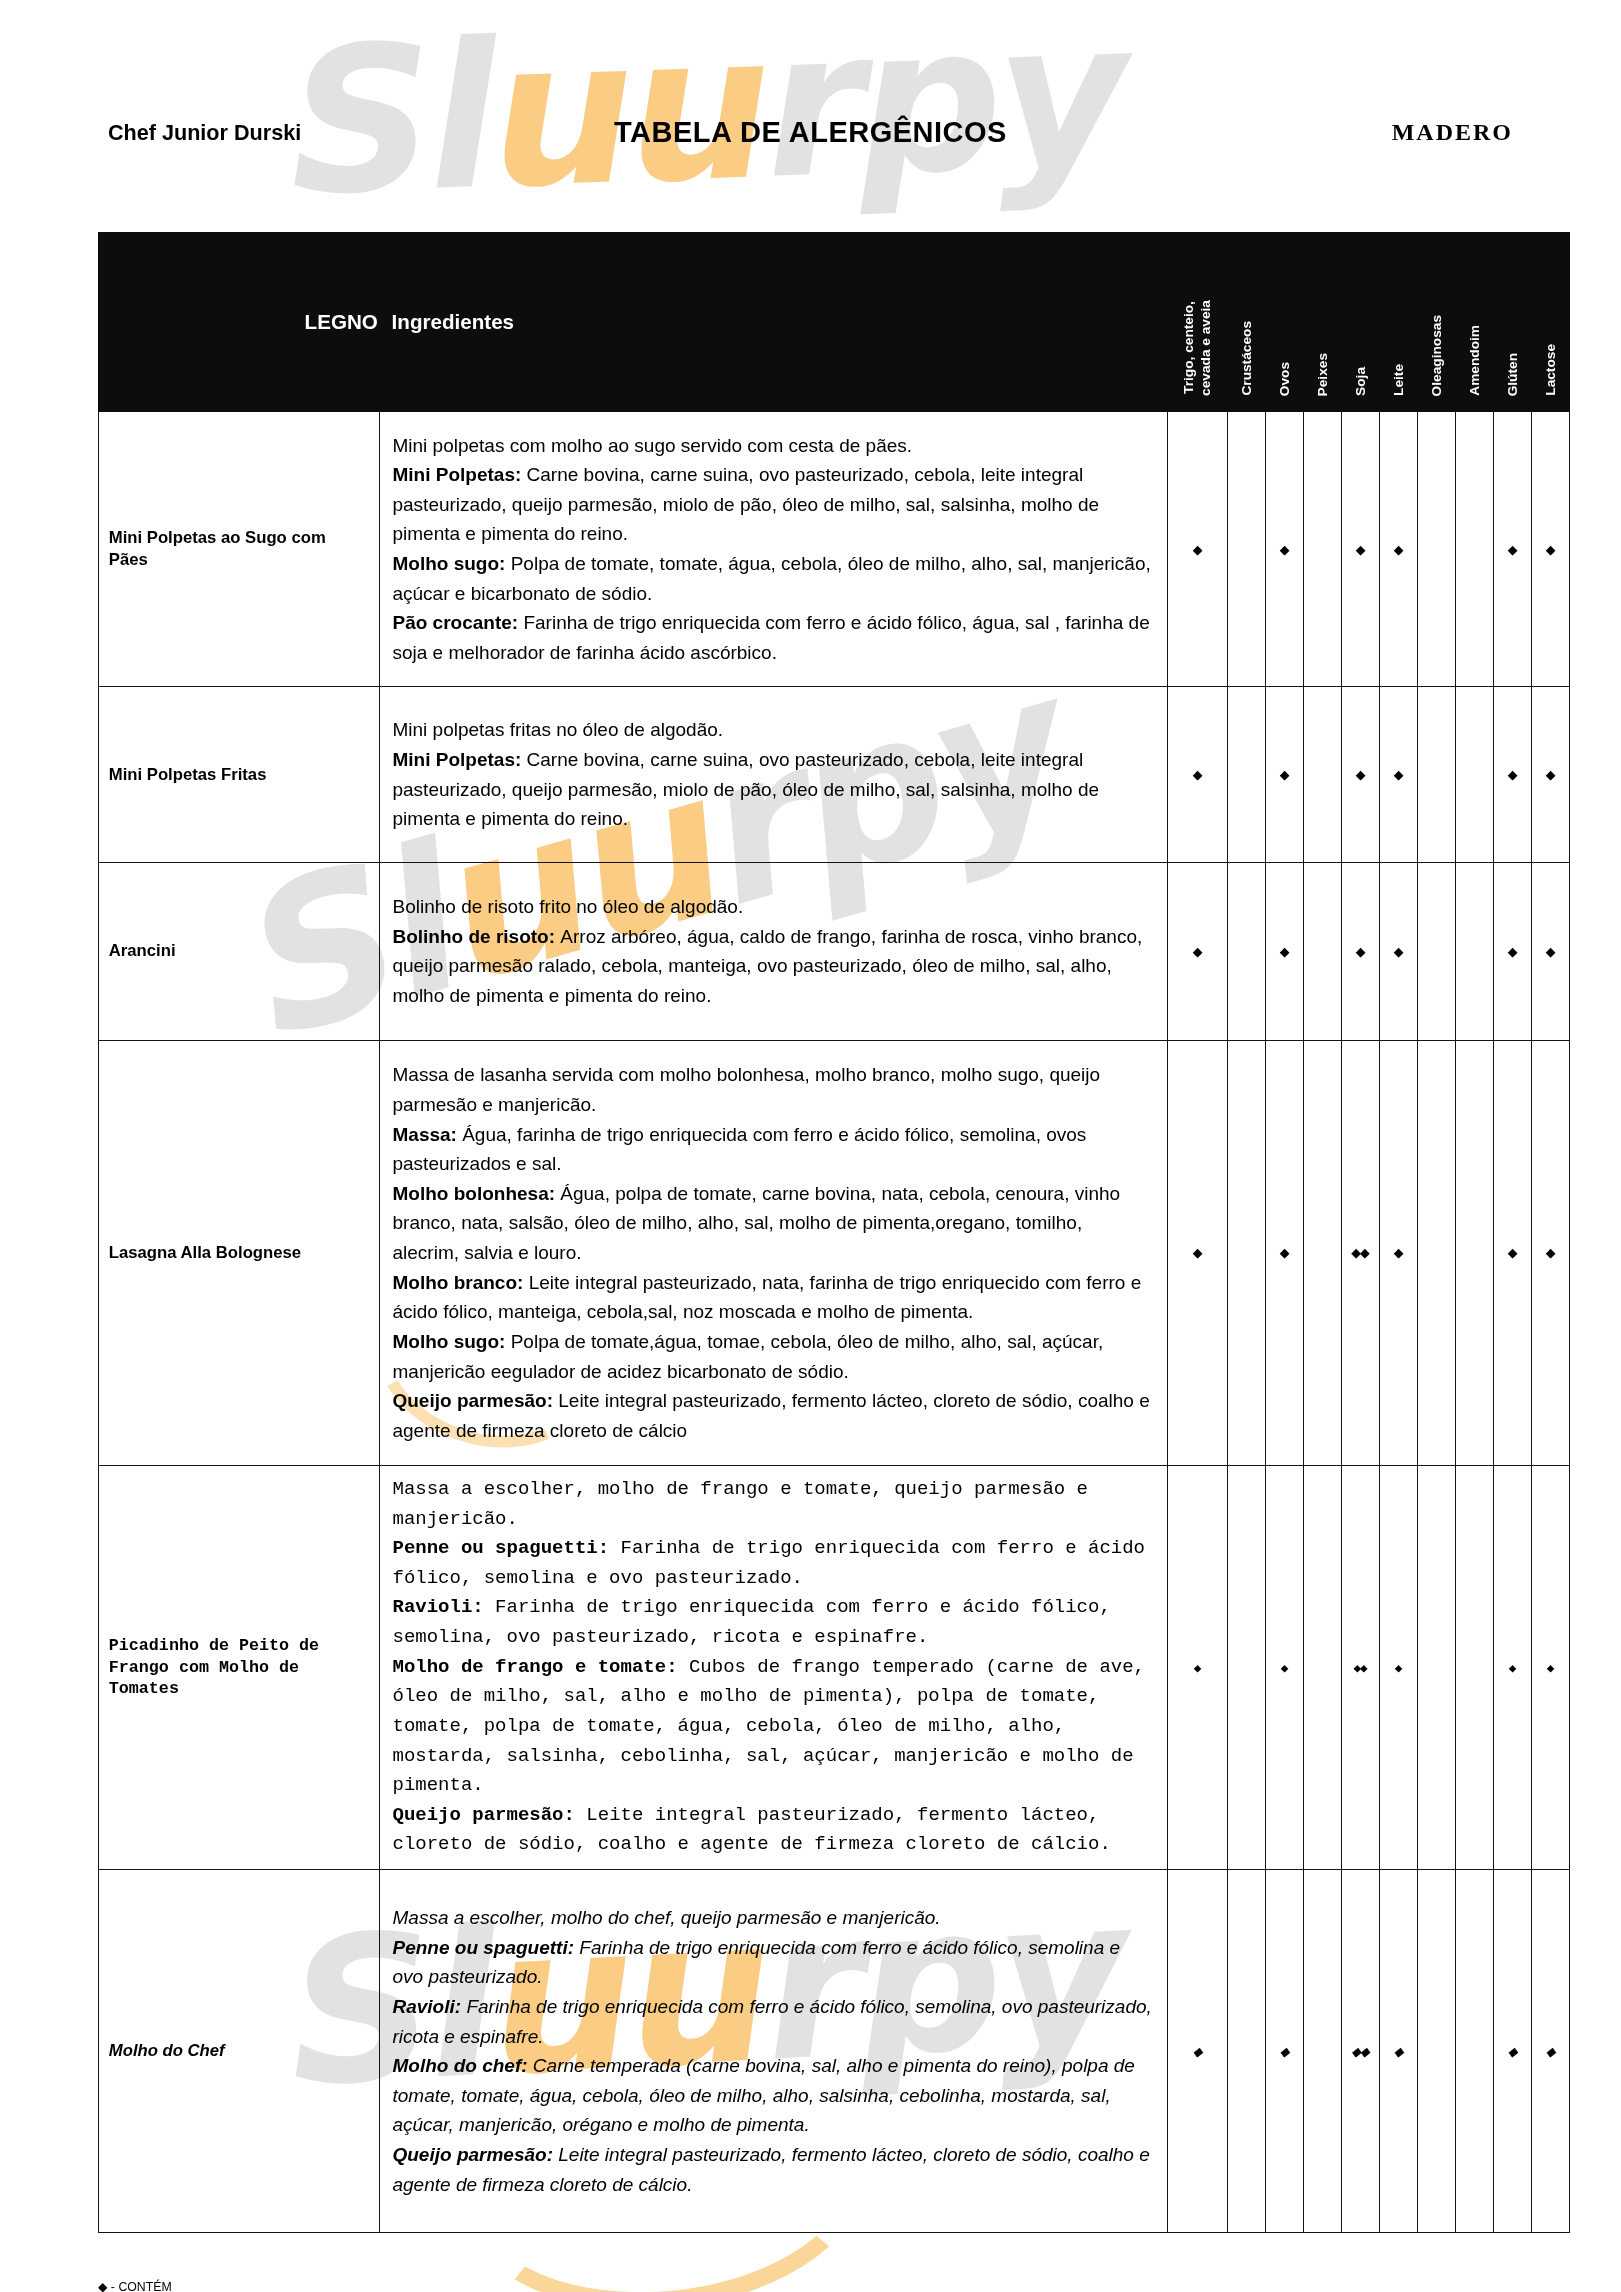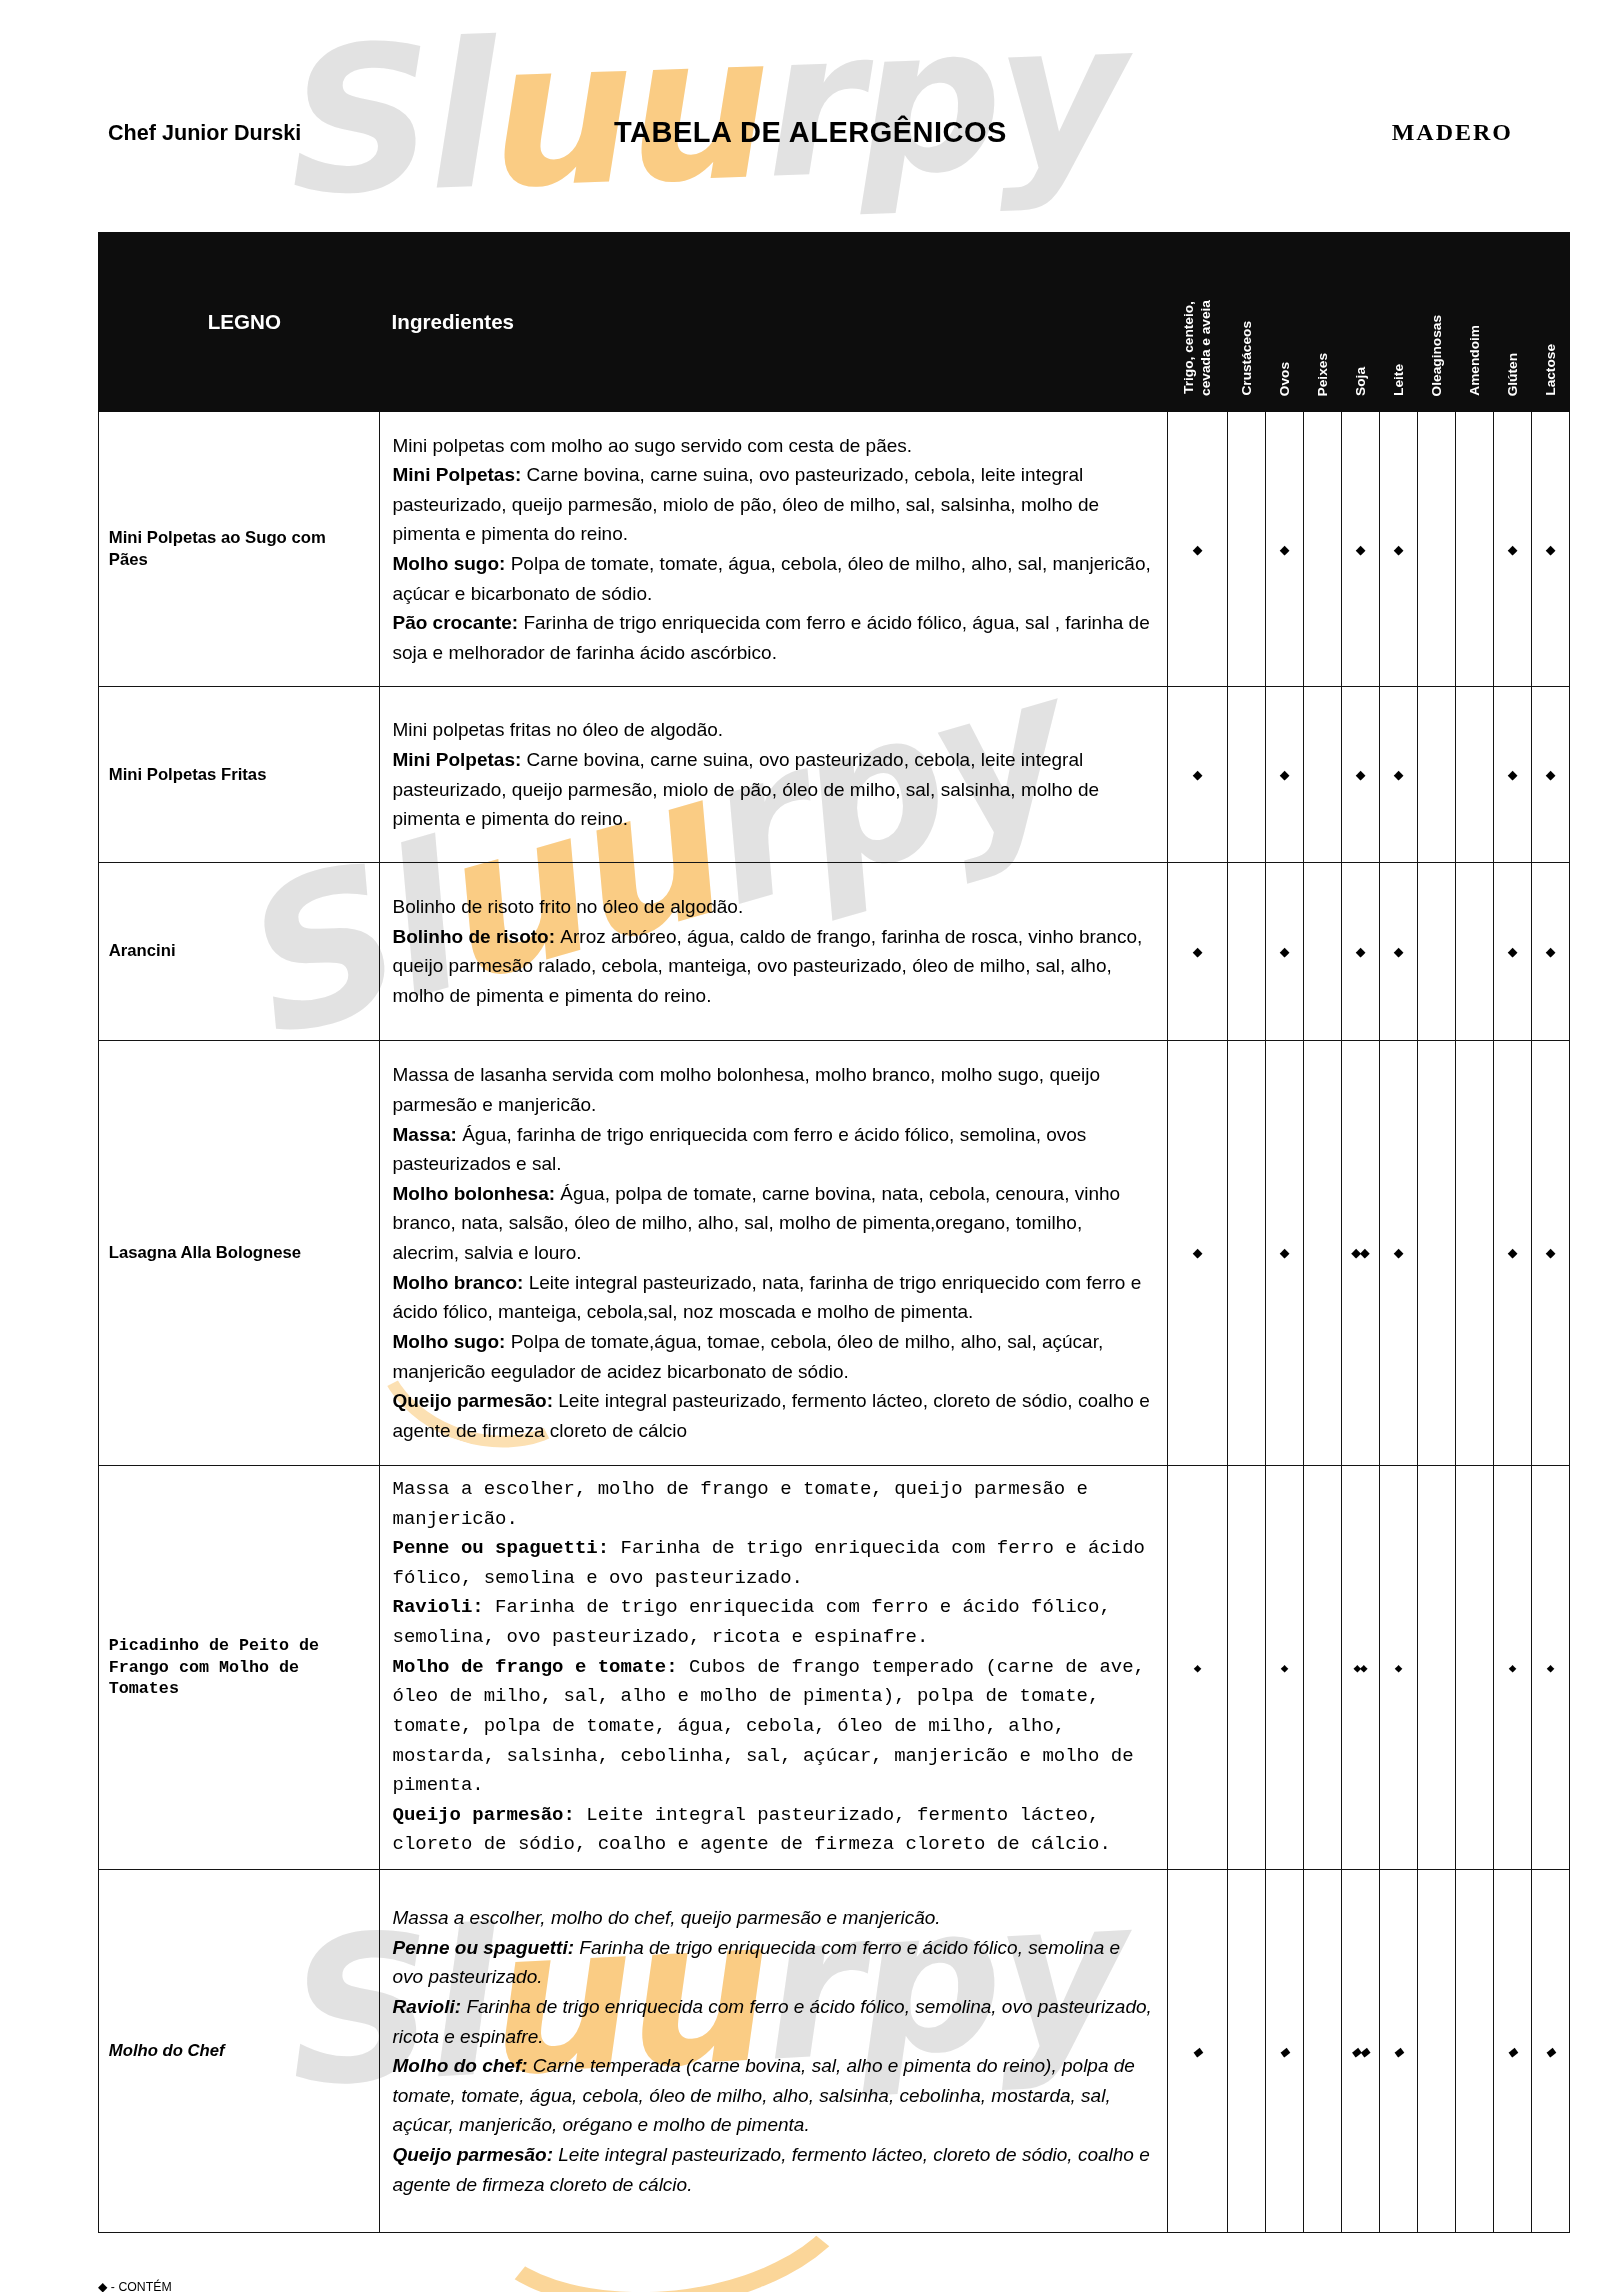--- a/index.html
+++ b/index.html
@@ -45,21 +45,21 @@
   table.allergen {
     position:relative; z-index:1;
     border-collapse:collapse; table-layout:fixed;
     width:1415px; margin:83px 0 0 98px;
     background:transparent;
   }
   thead th {
     background:#0d0d0d; color:#ffffff; border:1px solid #0d0d0d;
     height:165px; font-weight:bold;
   }
-  th.th-legno { width:267px; text-align:center; padding-left:11.8px; font-size:20.6px; vertical-align:middle; }
+  th.th-legno { width:267px; text-align:right; padding-left:11.8px; font-size:20.6px; vertical-align:middle; }
   th.th-ing   { width:774px; text-align:left; padding-left:11.8px; font-size:20.6px; vertical-align:middle; }
   th.th-allergen { width:35px; vertical-align:bottom; padding-bottom:11.8px; text-align:center; font-size:13.7px; }
   th.th-allergen-wide { width:57px; }
   .vtext {
     display:inline-block; writing-mode:vertical-rl; transform:rotate(180deg);
     white-space:pre-line; line-height:1.25; max-height:147px;
   }
 
   tbody td { border:1px solid #141414; vertical-align:middle; background:transparent; }
   td.td-name  { font-weight:bold; font-size:16.7px; line-height:1.3; padding:7.8px 9.8px;margin-left:33px; }

